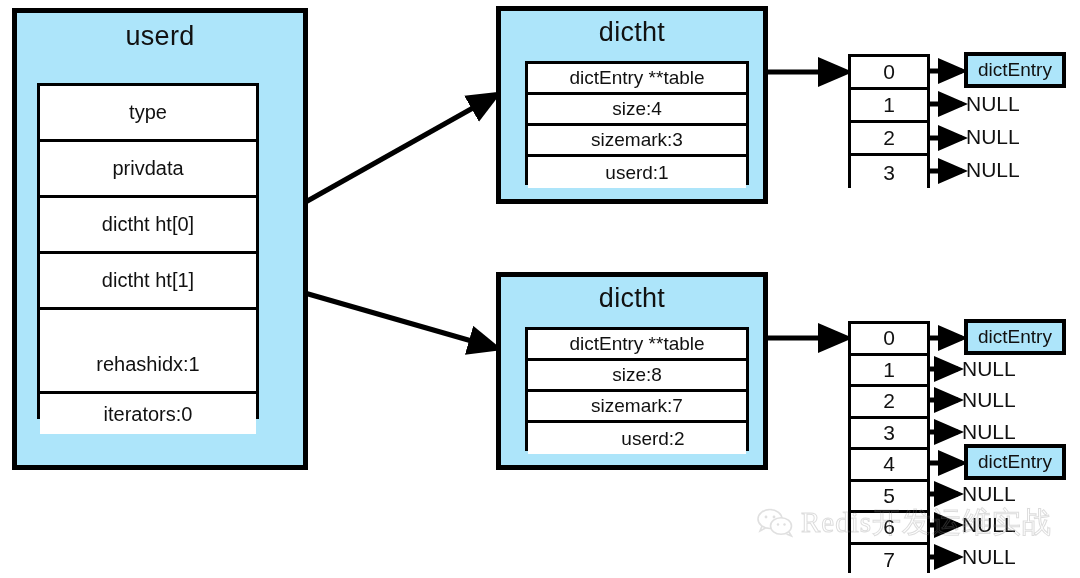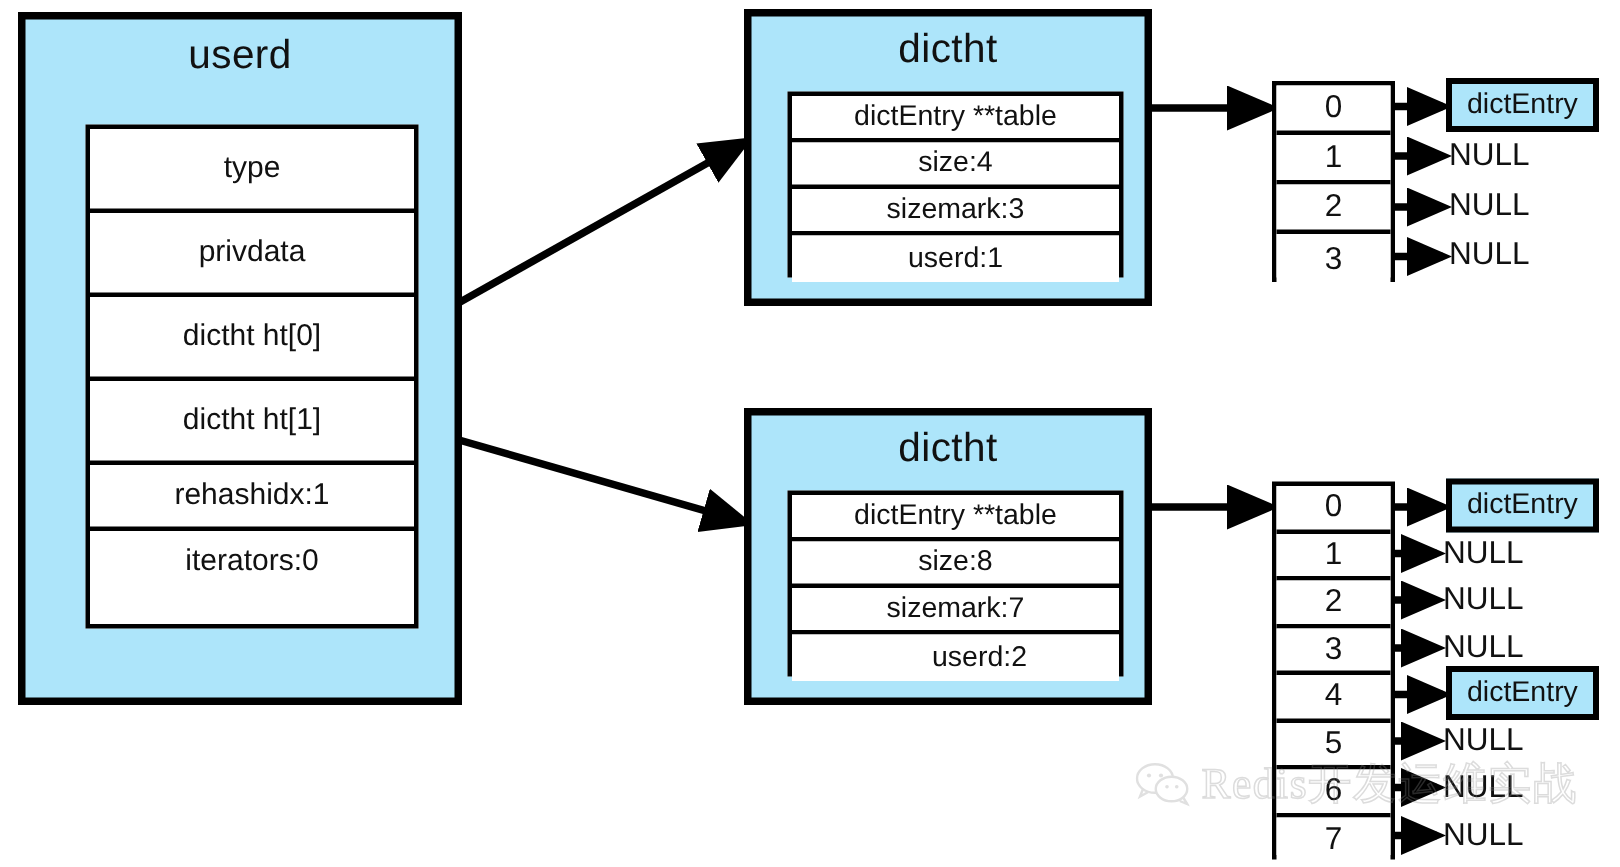--- a/index.html
+++ b/index.html
@@ -161,26 +161,26 @@
     <line x1="930" y1="400" x2="958" y2="400" stroke="#000000" stroke-width="5" marker-end="url(#ahs)"></line>
     <line x1="930" y1="432" x2="958" y2="432" stroke="#000000" stroke-width="5" marker-end="url(#ahs)"></line>
     <line x1="930" y1="463" x2="962" y2="463" stroke="#000000" stroke-width="5" marker-end="url(#ahs)"></line>
     <line x1="930" y1="494" x2="958" y2="494" stroke="#000000" stroke-width="5" marker-end="url(#ahs)"></line>
     <line x1="930" y1="525" x2="958" y2="525" stroke="#000000" stroke-width="5" marker-end="url(#ahs)"></line>
     <line x1="930" y1="557" x2="958" y2="557" stroke="#000000" stroke-width="5" marker-end="url(#ahs)"></line>
   </svg>
 
   <div class="blue-box" style="left:12px; top:8px; width:296px; height:462px;">
     <div class="box-title" style="top:8px;">userd</div>
-    <div class="field-stack dict-stack" style="left:40px; top:70px; width:222px; height:336px;">
+    <div class="field-stack dict-stack" style="left:20px; top:70px; width:222px; height:336px;">
       <div class="field-row" style="height:56px;">type</div>
       <div class="field-row" style="height:56px;">privdata</div>
       <div class="field-row" style="height:56px;">dictht ht[0]</div>
       <div class="field-row" style="height:56px;">dictht ht[1]</div>
-      <div class="field-row" style="height:44px;">rehashidx:1</div>
+      <div class="field-row" style="height:56px;margin-top:28px;">rehashidx:1</div>
       <div class="field-row" style="height:40px;">iterators:0</div>
     </div>
   </div>
 
   <div class="blue-box" style="left:496px; top:6px; width:272px; height:198px;">
     <div class="box-title" style="top:6px;">dictht</div>
     <div class="field-stack ht-stack" style="left:24px; top:50px; width:224px; height:124px;">
       <div class="field-row" style="height:31px;">dictEntry **table</div>
       <div class="field-row" style="height:31px;">size:4</div>
       <div class="field-row" style="height:31px;">sizemark:3</div>

